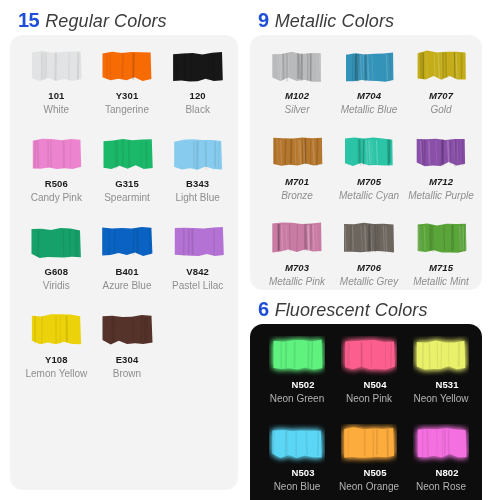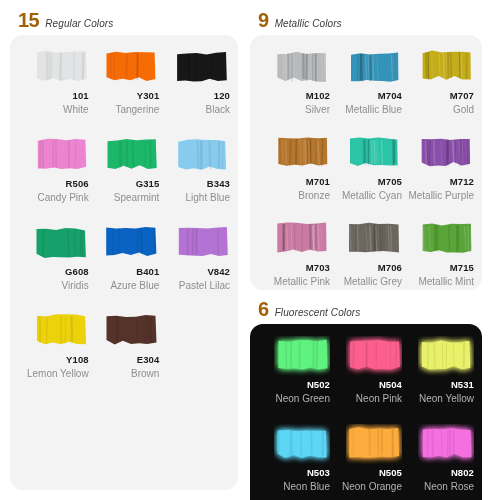--- a/index.html
+++ b/index.html
@@ -28,26 +28,26 @@
   .section-head {
     display: flex;
     align-items: baseline;
     gap: 6px;
     padding: 2px 0 5px 8px;
     white-space: nowrap;
   }
   .section-count {
     font-size: 20px;
     font-weight: bold;
-    color: #a16207;
+    color: #1d4ed8;
     letter-spacing: -0.5px;
     line-height: 1;
   }
   .section-title {
-    font-size: 10px;
+    font-size: 18px;
     font-style: italic;
     color: #3c3c3c;
     line-height: 1;
     letter-spacing: 0.1px;
   }
 
   .card {
     border-radius: 13px;
     background: #f3f3f3;
     flex: 1;
@@ -58,27 +58,27 @@
   }
   .card.dark { background: #0d0d0d; }
 
   .grid {
     flex: 1;
     display: grid;
     grid-template-columns: repeat(3, 1fr);
     align-content: start;
   }
   .grid.rows5 { grid-auto-rows: 88px; }
-  .grid.rows3 { grid-auto-rows: 86px; }
+  .grid.rows3 { grid-auto-rows: 86px; font-style: italic; }
   .grid.rows2 { grid-auto-rows: 88px; }
 
   .swatch-cell {
     display: flex;
     flex-direction: column;
-    align-items: flex-end;
+    align-items: center;
     padding-left: 6px;
     box-sizing: border-box;
   }
   .swatch-art {
     width: 56px;
     height: 40px;
     display: block;
   }
   .swatch-code {
     font-size: 9.5px;

